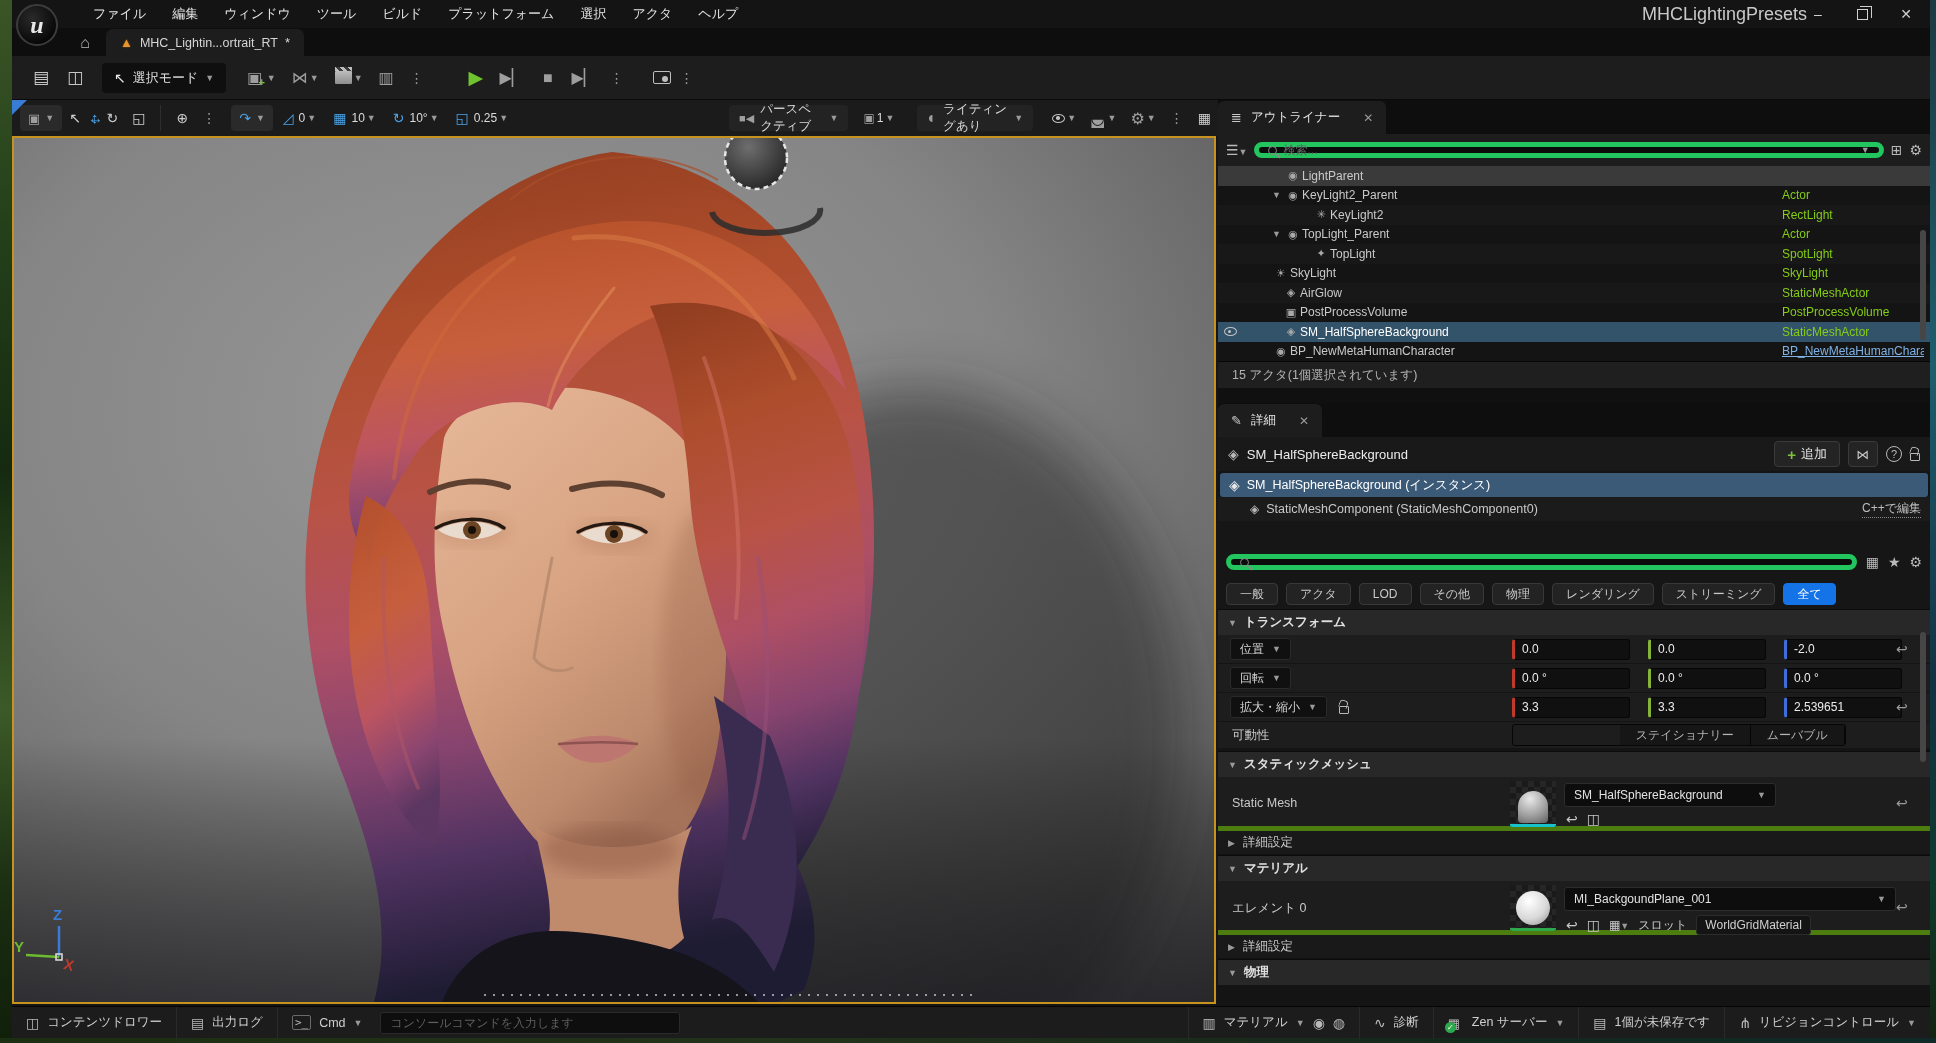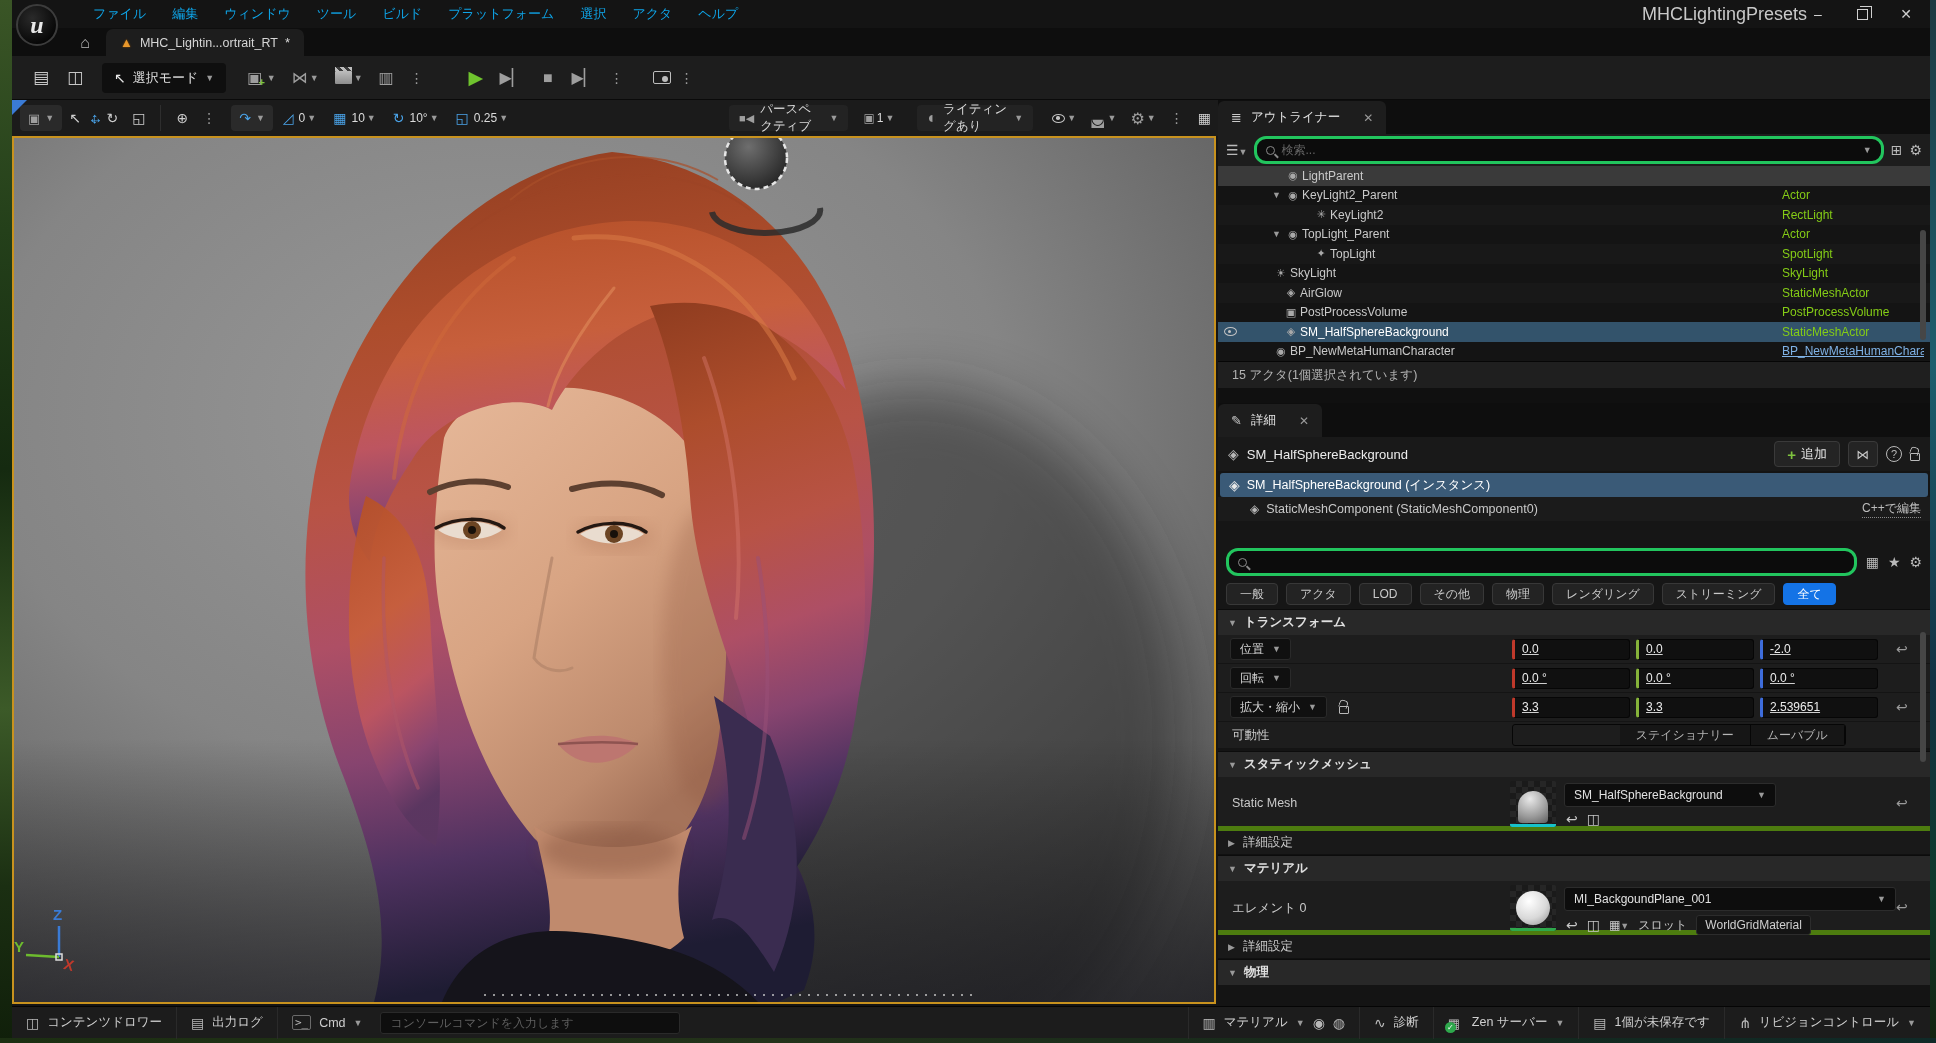--- a/index.html
+++ b/index.html
@@ -15,21 +15,21 @@
     background:linear-gradient(90deg,#1c2f12,#23321a 40%,#14281c 75%,#0f2a28); }
 
   
   .menubar { position:absolute; left:12px; top:0; width:1918px; height:28px; background:#141414;
     display:flex; align-items:center; }
   .ue-logo { position:absolute; left:4px; top:4px; width:42px; height:42px; border-radius:50%;
     background:radial-gradient(circle at 38% 32%,#2a2a2a,#070707 75%); border:2px solid #3c3c3c;
     z-index:30; display:flex; align-items:center; justify-content:center;
     color:#e8e8e8; font-family:"Liberation Serif",serif; font-style:italic; font-weight:bold; font-size:24px; }
   .menu-items { display:flex; margin-left:68px; }
-  .menu-item { padding:0 13px; line-height:28px; color:#0ea5e9; font-size:13px; cursor:default; }
+  .menu-item { padding:0 13px; line-height:28px; color:#e5e5e5; font-size:13px; cursor:default; }
   .win-title { position:absolute; left:1630px; top:0; line-height:28px; color:#c9c9c9; font-size:18px; }
   .win-btns { position:absolute; right:2px; top:0; display:flex; }
   .win-btn { width:44px; height:28px; display:flex; align-items:center; justify-content:center; color:#cfcfcf; font-size:14px; }
   .win-restore { width:11px; height:11px; border:1.5px solid #cfcfcf; position:relative; }
   .win-restore:before { content:''; position:absolute; left:2px; top:-4px; width:11px; height:11px; border:1.5px solid #cfcfcf; border-left:none; border-bottom:none; }
 
   
   .tabbar { position:absolute; left:12px; top:28px; width:1918px; height:28px; background:#0e0e0e; display:flex; align-items:flex-end; }
   .home-btn { width:30px; height:26px; display:flex; align-items:center; justify-content:center; color:#b9b9b9; font-size:16px; margin-left:58px; }
   .asset-tab { height:27px; margin-left:6px; padding:0 14px; background:#1d1d1d; border-radius:7px 7px 0 0;
@@ -81,21 +81,21 @@
 
   
   .rpanel { position:absolute; left:1218px; top:100px; width:712px; height:906px; background:#141414; }
   .panel-tabrow { height:34px; background:#0e0e0e; display:flex; align-items:flex-end; }
   .panel-tab { height:33px; background:#1d1d1d; display:flex; align-items:center; gap:9px; padding:0 13px; border-radius:6px 6px 0 0; }
   .panel-tab .t-ico { color:#c9c9c9; font-size:13px; }
   .panel-tab .t-lbl { color:#e2e2e2; font-size:12.5px; }
   .panel-tab .t-close { color:#9a9a9a; font-size:12px; margin-left:14px; }
 
   .outl-search-row { height:32px; background:#1d1d1d; display:flex; align-items:center; padding:0 8px; gap:7px; }
-  .search-pill { flex:1; height:28px; background:#0c0c0c; border:3px solid #22c55e; border-radius:12px;
+  .search-pill { flex:1; height:16px; background:#0c0c0c; border:5px solid #22c55e; border-radius:12px;
     display:flex; align-items:center; padding:0 9px; gap:6px; }
   .mag { width:9px; height:9px; border:1.5px solid #8a8a8a; border-radius:50%; position:relative; flex:none; }
   .mag:after { content:''; position:absolute; left:7px; top:8px; width:5px; height:1.5px; background:#8a8a8a; transform:rotate(45deg); }
   .search-pill input { flex:1; background:transparent; border:none; outline:none; color:#cfcfcf; font-size:12px; font-family:inherit; }
   .search-pill input::placeholder { color:#646464; }
   .sm-ico { color:#b9b9b9; font-size:14px; }
 
   .outl-header { height:24px; background:#242424; border-top:1px solid #090909; border-bottom:1px solid #090909;
     display:flex; align-items:center; font-size:12px; color:#cfcfcf; position:relative; }
   .eye { width:13px; height:9px; border:1.5px solid #c3c3c3; border-radius:50%; position:relative; flex:none; }
@@ -142,21 +142,21 @@
     display:flex; align-items:center; padding:0 13px; color:#c9c9c9; font-size:12px; }
   .chip.active { background:#1473e6; border-color:#1473e6; color:#fff; }
 
   .sec-header { height:26px; background:#282828; border-top:1px solid #0c0c0c; display:flex; align-items:center;
     gap:7px; padding:0 10px; color:#e0e0e0; font-size:12.5px; font-weight:bold; }
   .sec-header .tri { color:#9a9a9a; font-size:9px; font-weight:normal; }
   .prop-row { background:#1d1d1d; border-bottom:1px solid #141414; display:flex; align-items:center; position:relative; }
   .prop-label { color:#c9c9c9; font-size:12.5px; margin-left:14px; }
   .label-dd { height:22px; background:#101010; border:1px solid #2a2a2a; border-radius:3px; display:flex;
     align-items:center; gap:8px; padding:0 9px; margin-left:12px; color:#d5d5d5; font-size:12px; }
-  .vec { position:absolute; left:294px; display:flex; gap:6px;text-decoration:underline; }
+  .vec { position:absolute; left:294px; display:flex; gap:18px; }
   .pill { width:118px; height:21px; background:#101010; border:1px solid #060606; border-radius:3px;
     display:flex; align-items:center; padding-left:7px; color:#ececec; font-size:12px; }
   .pill.x { border-left:3px solid #c0392b; }
   .pill.y { border-left:3px solid #86b33a; }
   .pill.z { border-left:3px solid #3e6ddc; }
   .reset { position:absolute; left:678px; color:#9a9a9a; font-size:14px; }
   .seg { position:absolute; left:294px; display:flex; height:22px; border:1px solid #060606; border-radius:3px; overflow:hidden; }
   .seg-opt { padding:0 16px; display:flex; align-items:center; background:#161616; color:#b5b5b5; font-size:12px; border-right:1px solid #060606; }
   .seg-opt.active { background:#5d5d5d; color:#fde047;margin-top:36px; }
 

